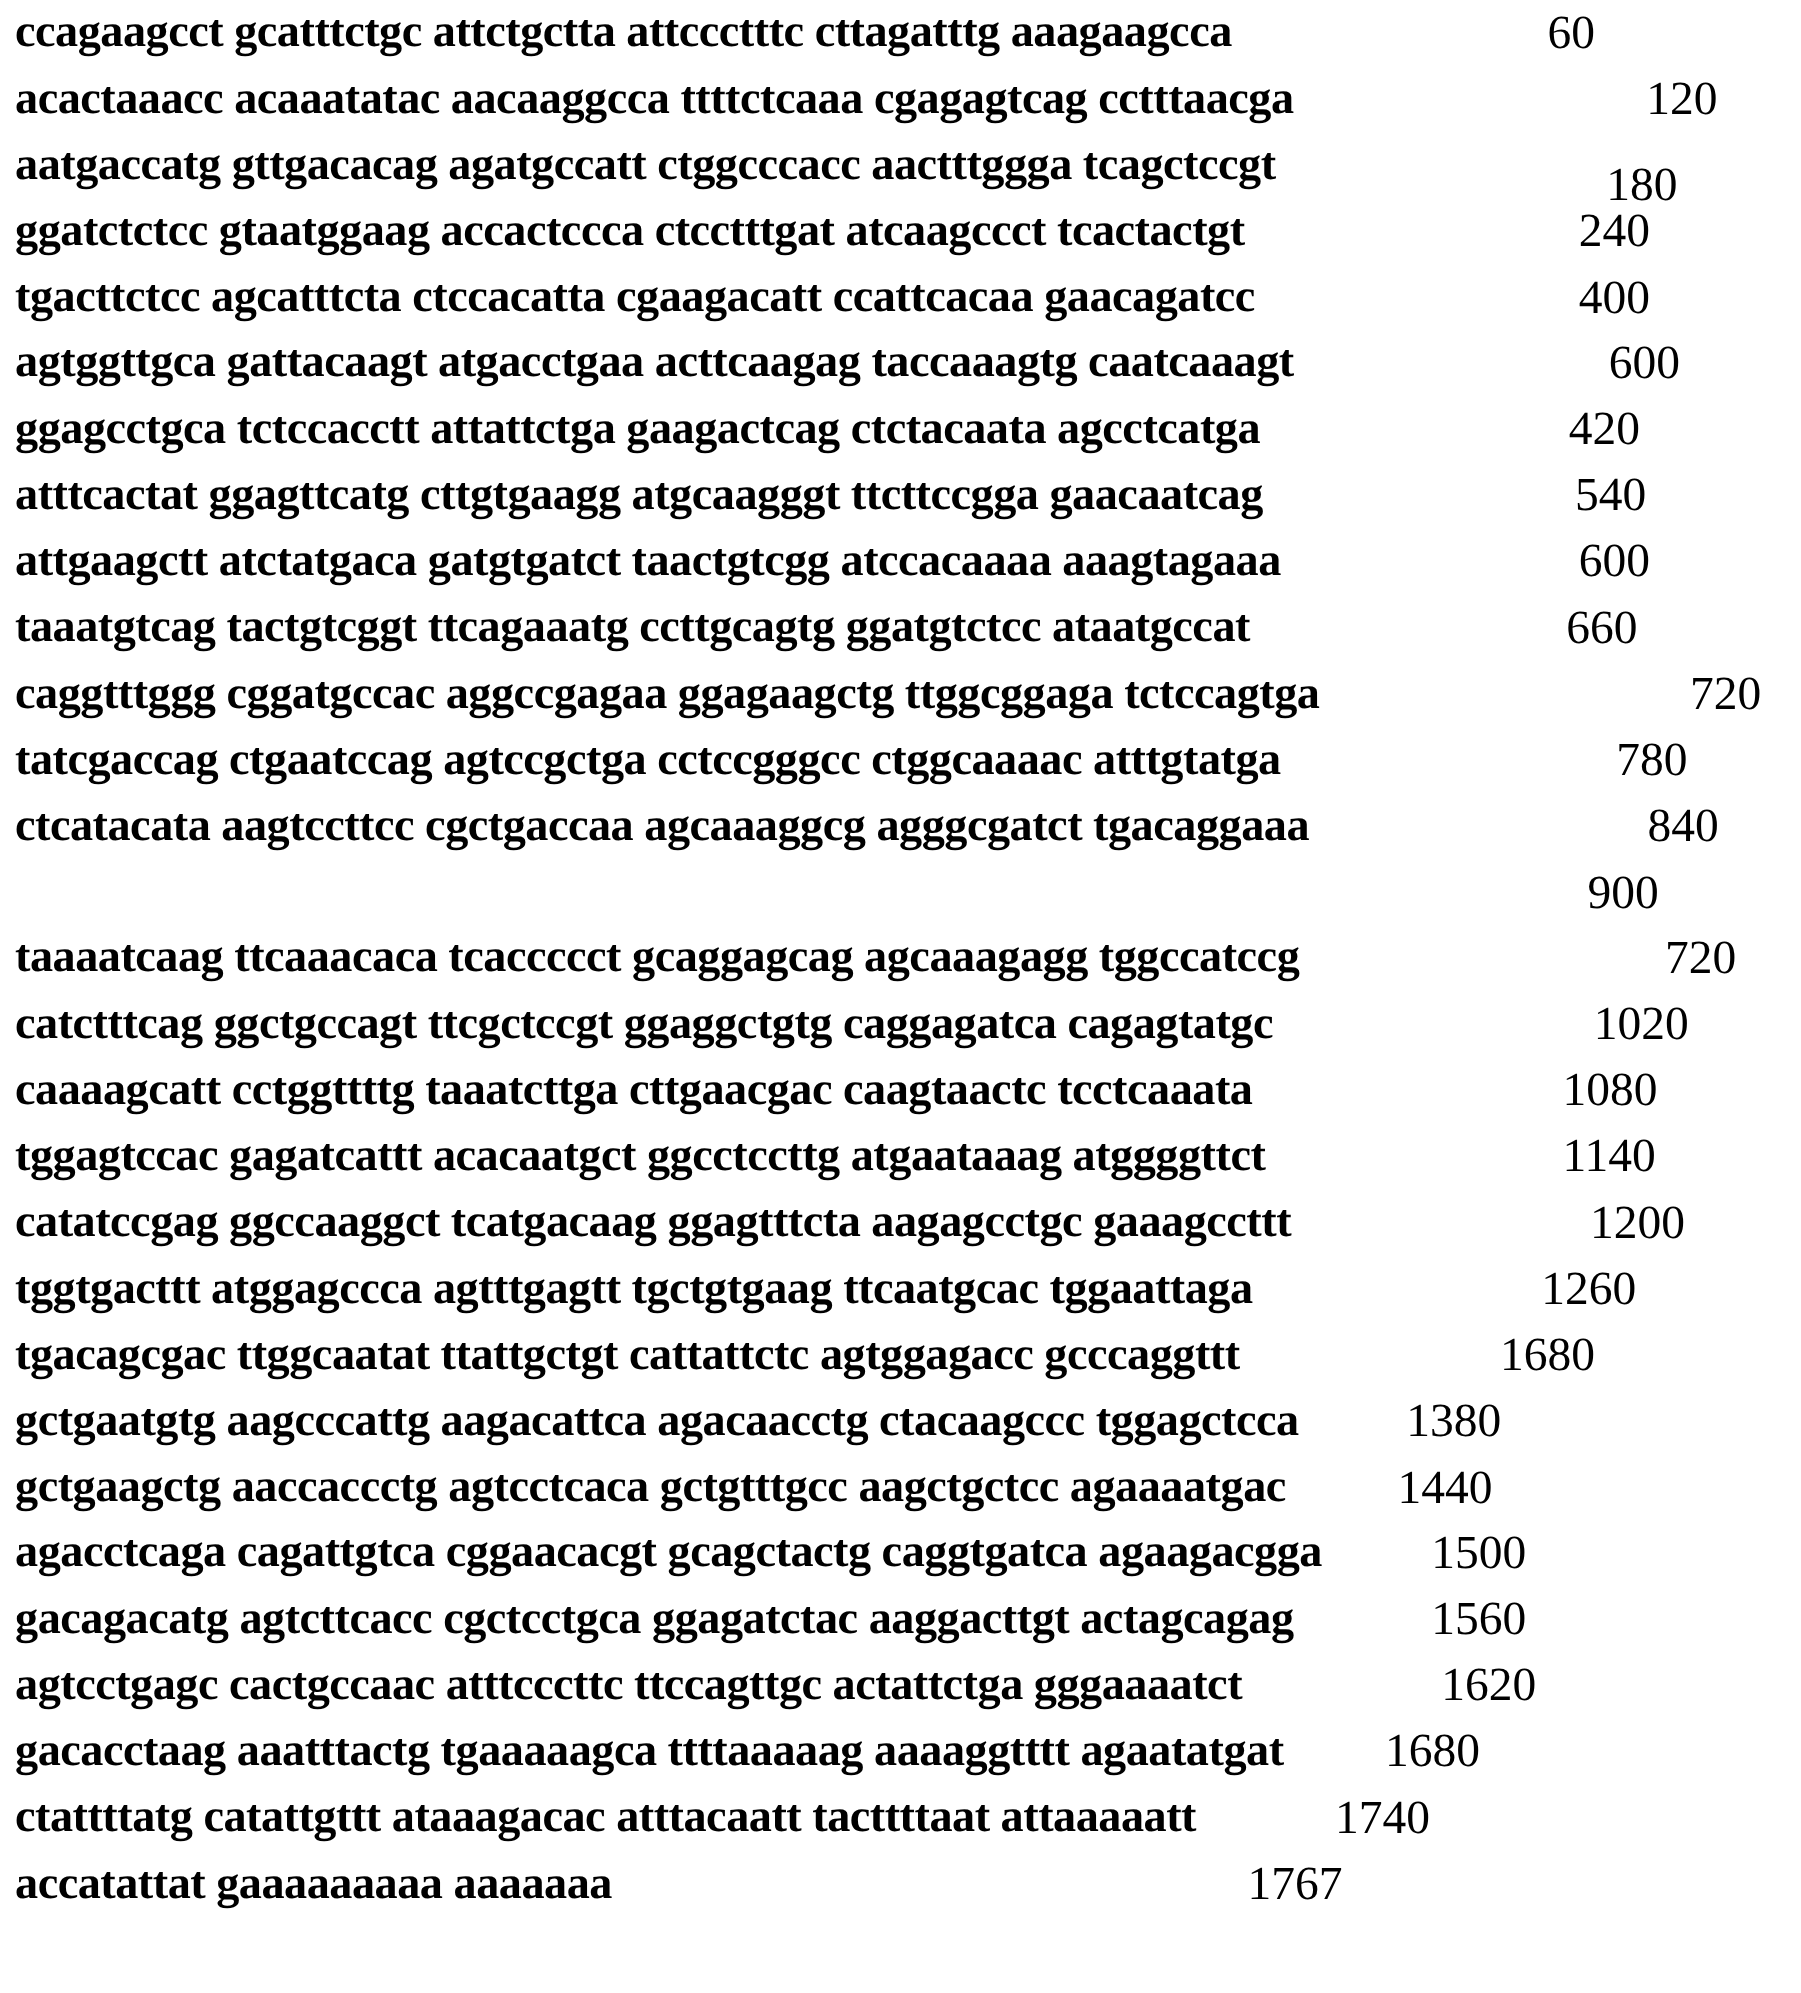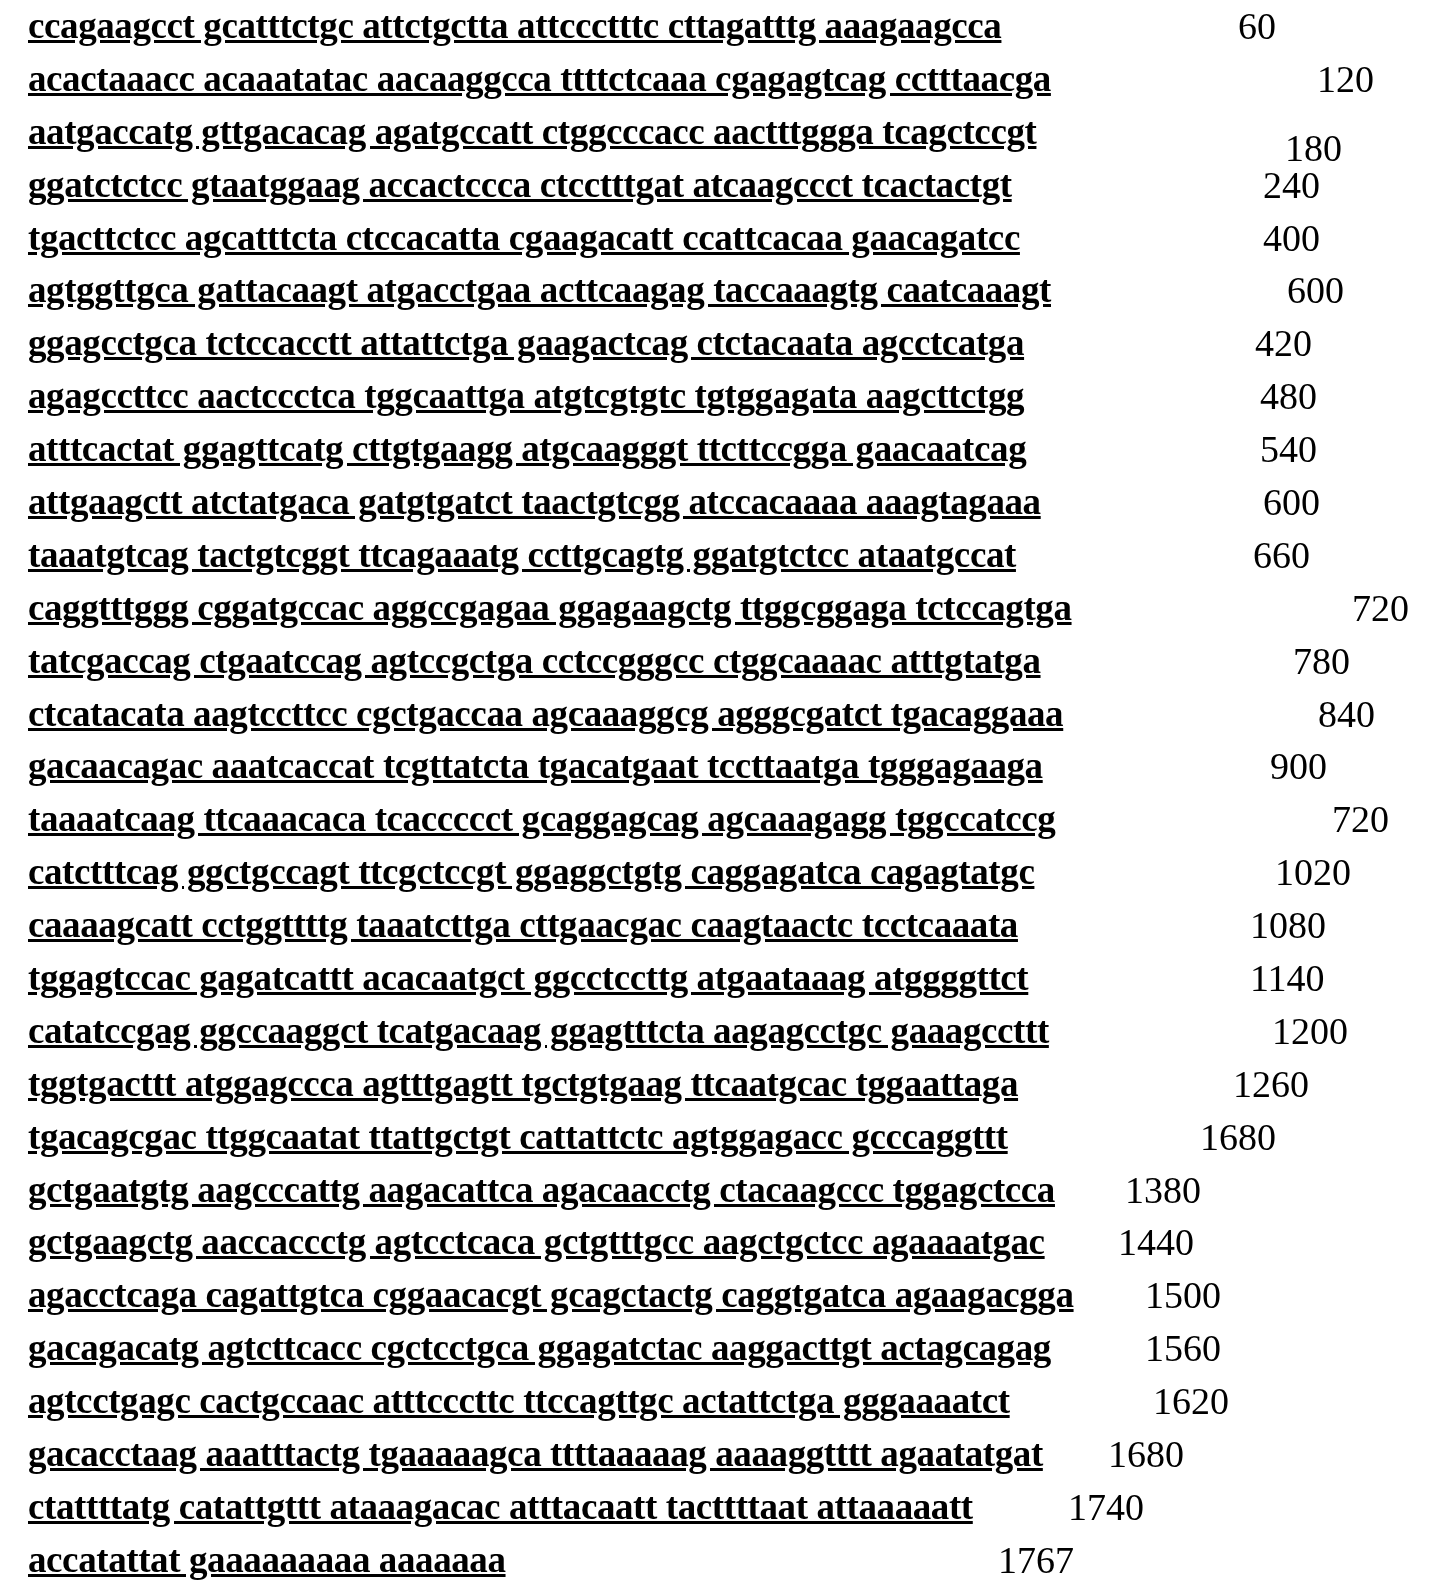--- a/index.html
+++ b/index.html
@@ -25,51 +25,49 @@
       position: relative;
       height: 52.9px;
       line-height: 52.9px;
       font-size: 37px;
       font-weight: bold;
       white-space: pre;
       letter-spacing: -0.4px;
     }
     .seq-text {
       position: absolute;
-      left: 16px;
+      left: 0;
       top: 0;
-      text-decoration: underline;
     }
     .seq-pos {
       position: absolute;
       top: 0;
       font-weight: normal;
       font-size: 38px;
       letter-spacing: 0;
     }
   </style>
 </head>
 <body>
 
 <div class="sequence-page" id="seq-container">
     <div class="seq-line"><span class="seq-text">ccagaagcct gcatttctgc attctgctta attccctttc cttagatttg aaagaagcca</span><span class="seq-pos" style="left: 1226px;">60</span></div>
     <div class="seq-line"><span class="seq-text">acactaaacc acaaatatac aacaaggcca ttttctcaaa cgagagtcag cctttaacga</span><span class="seq-pos" style="left: 1273px; margin-left: 32px;">120</span></div>
     <div class="seq-line"><span class="seq-text">aatgaccatg gttgacacag agatgccatt ctggcccacc aactttggga tcagctccgt</span><span class="seq-pos" style="left: 1273px; margin-top: 16px;">180</span></div>
     <div class="seq-line"><span class="seq-text">ggatctctcc gtaatggaag accactccca ctcctttgat atcaagccct tcactactgt</span><span class="seq-pos" style="left: 1251px;">240</span></div>
     <div class="seq-line"><span class="seq-text">tgacttctcc agcatttcta ctccacatta cgaagacatt ccattcacaa gaacagatcc</span><span class="seq-pos" style="left: 1251px;">400</span></div>
     <div class="seq-line"><span class="seq-text">agtggttgca gattacaagt atgacctgaa acttcaagag taccaaagtg caatcaaagt</span><span class="seq-pos" style="left: 1275px;">600</span></div>
     <div class="seq-line"><span class="seq-text">ggagcctgca tctccacctt attattctga gaagactcag ctctacaata agcctcatga</span><span class="seq-pos" style="left: 1243px;">420</span></div>
-    <div class="seq-line"><span class="seq-text">agagccttcc aactccctca tggcaattga atgtcgtgtc tgtggagata aagcttctgg</span><span class="seq-pos" style="left: 1248px;">480</span></div>
     <div class="seq-line"><span class="seq-text">atttcactat ggagttcatg cttgtgaagg atgcaagggt ttcttccgga gaacaatcag</span><span class="seq-pos" style="left: 1248px;">540</span></div>
     <div class="seq-line"><span class="seq-text">attgaagctt atctatgaca gatgtgatct taactgtcgg atccacaaaa aaagtagaaa</span><span class="seq-pos" style="left: 1251px;">600</span></div>
     <div class="seq-line"><span class="seq-text">taaatgtcag tactgtcggt ttcagaaatg ccttgcagtg ggatgtctcc ataatgccat</span><span class="seq-pos" style="left: 1241px;">660</span></div>
     <div class="seq-line"><span class="seq-text">caggtttggg cggatgccac aggccgagaa ggagaagctg ttggcggaga tctccagtga</span><span class="seq-pos" style="left: 1340px;">720</span></div>
     <div class="seq-line"><span class="seq-text">tatcgaccag ctgaatccag agtccgctga cctccgggcc ctggcaaaac atttgtatga</span><span class="seq-pos" style="left: 1281px;">780</span></div>
     <div class="seq-line"><span class="seq-text">ctcatacata aagtccttcc cgctgaccaa agcaaaggcg agggcgatct tgacaggaaa</span><span class="seq-pos" style="left: 1306px;">840</span></div>
-    <div class="seq-line"><span class="seq-text">gacaacagac aaatcaccat tcgttatcta tgacatgaat tccttaatga tgggagaaga</span><span class="seq-pos" style="left: 1258px;">900</span></div>
+    <div class="seq-line"><span class="seq-pos" style="left: 1258px;">900</span></div>
     <div class="seq-line"><span class="seq-text">taaaatcaag ttcaaacaca tcaccccct gcaggagcag agcaaagagg tggccatccg</span><span class="seq-pos" style="left: 1320px;">720</span></div>
     <div class="seq-line"><span class="seq-text">catctttcag ggctgccagt ttcgctccgt ggaggctgtg caggagatca cagagtatgc</span><span class="seq-pos" style="left: 1263px;">1020</span></div>
     <div class="seq-line"><span class="seq-text">caaaagcatt cctggttttg taaatcttga cttgaacgac caagtaactc tcctcaaata</span><span class="seq-pos" style="left: 1238px;">1080</span></div>
     <div class="seq-line"><span class="seq-text">tggagtccac gagatcattt acacaatgct ggcctccttg atgaataaag atggggttct</span><span class="seq-pos" style="left: 1238px;">1140</span></div>
     <div class="seq-line"><span class="seq-text">catatccgag ggccaaggct tcatgacaag ggagtttcta aagagcctgc gaaagccttt</span><span class="seq-pos" style="left: 1260px;">1200</span></div>
     <div class="seq-line"><span class="seq-text">tggtgacttt atggagccca agtttgagtt tgctgtgaag ttcaatgcac tggaattaga</span><span class="seq-pos" style="left: 1221px;">1260</span></div>
     <div class="seq-line"><span class="seq-text">tgacagcgac ttggcaatat ttattgctgt cattattctc agtggagacc gcccaggttt</span><span class="seq-pos" style="left: 1188px;">1680</span></div>
     <div class="seq-line"><span class="seq-text">gctgaatgtg aagcccattg aagacattca agacaacctg ctacaagccc tggagctcca</span><span class="seq-pos" style="left: 1113px;">1380</span></div>
     <div class="seq-line"><span class="seq-text">gctgaagctg aaccaccctg agtcctcaca gctgtttgcc aagctgctcc agaaaatgac</span><span class="seq-pos" style="left: 1106px;">1440</span></div>
     <div class="seq-line"><span class="seq-text">agacctcaga cagattgtca cggaacacgt gcagctactg caggtgatca agaagacgga</span><span class="seq-pos" style="left: 1133px;">1500</span></div>

